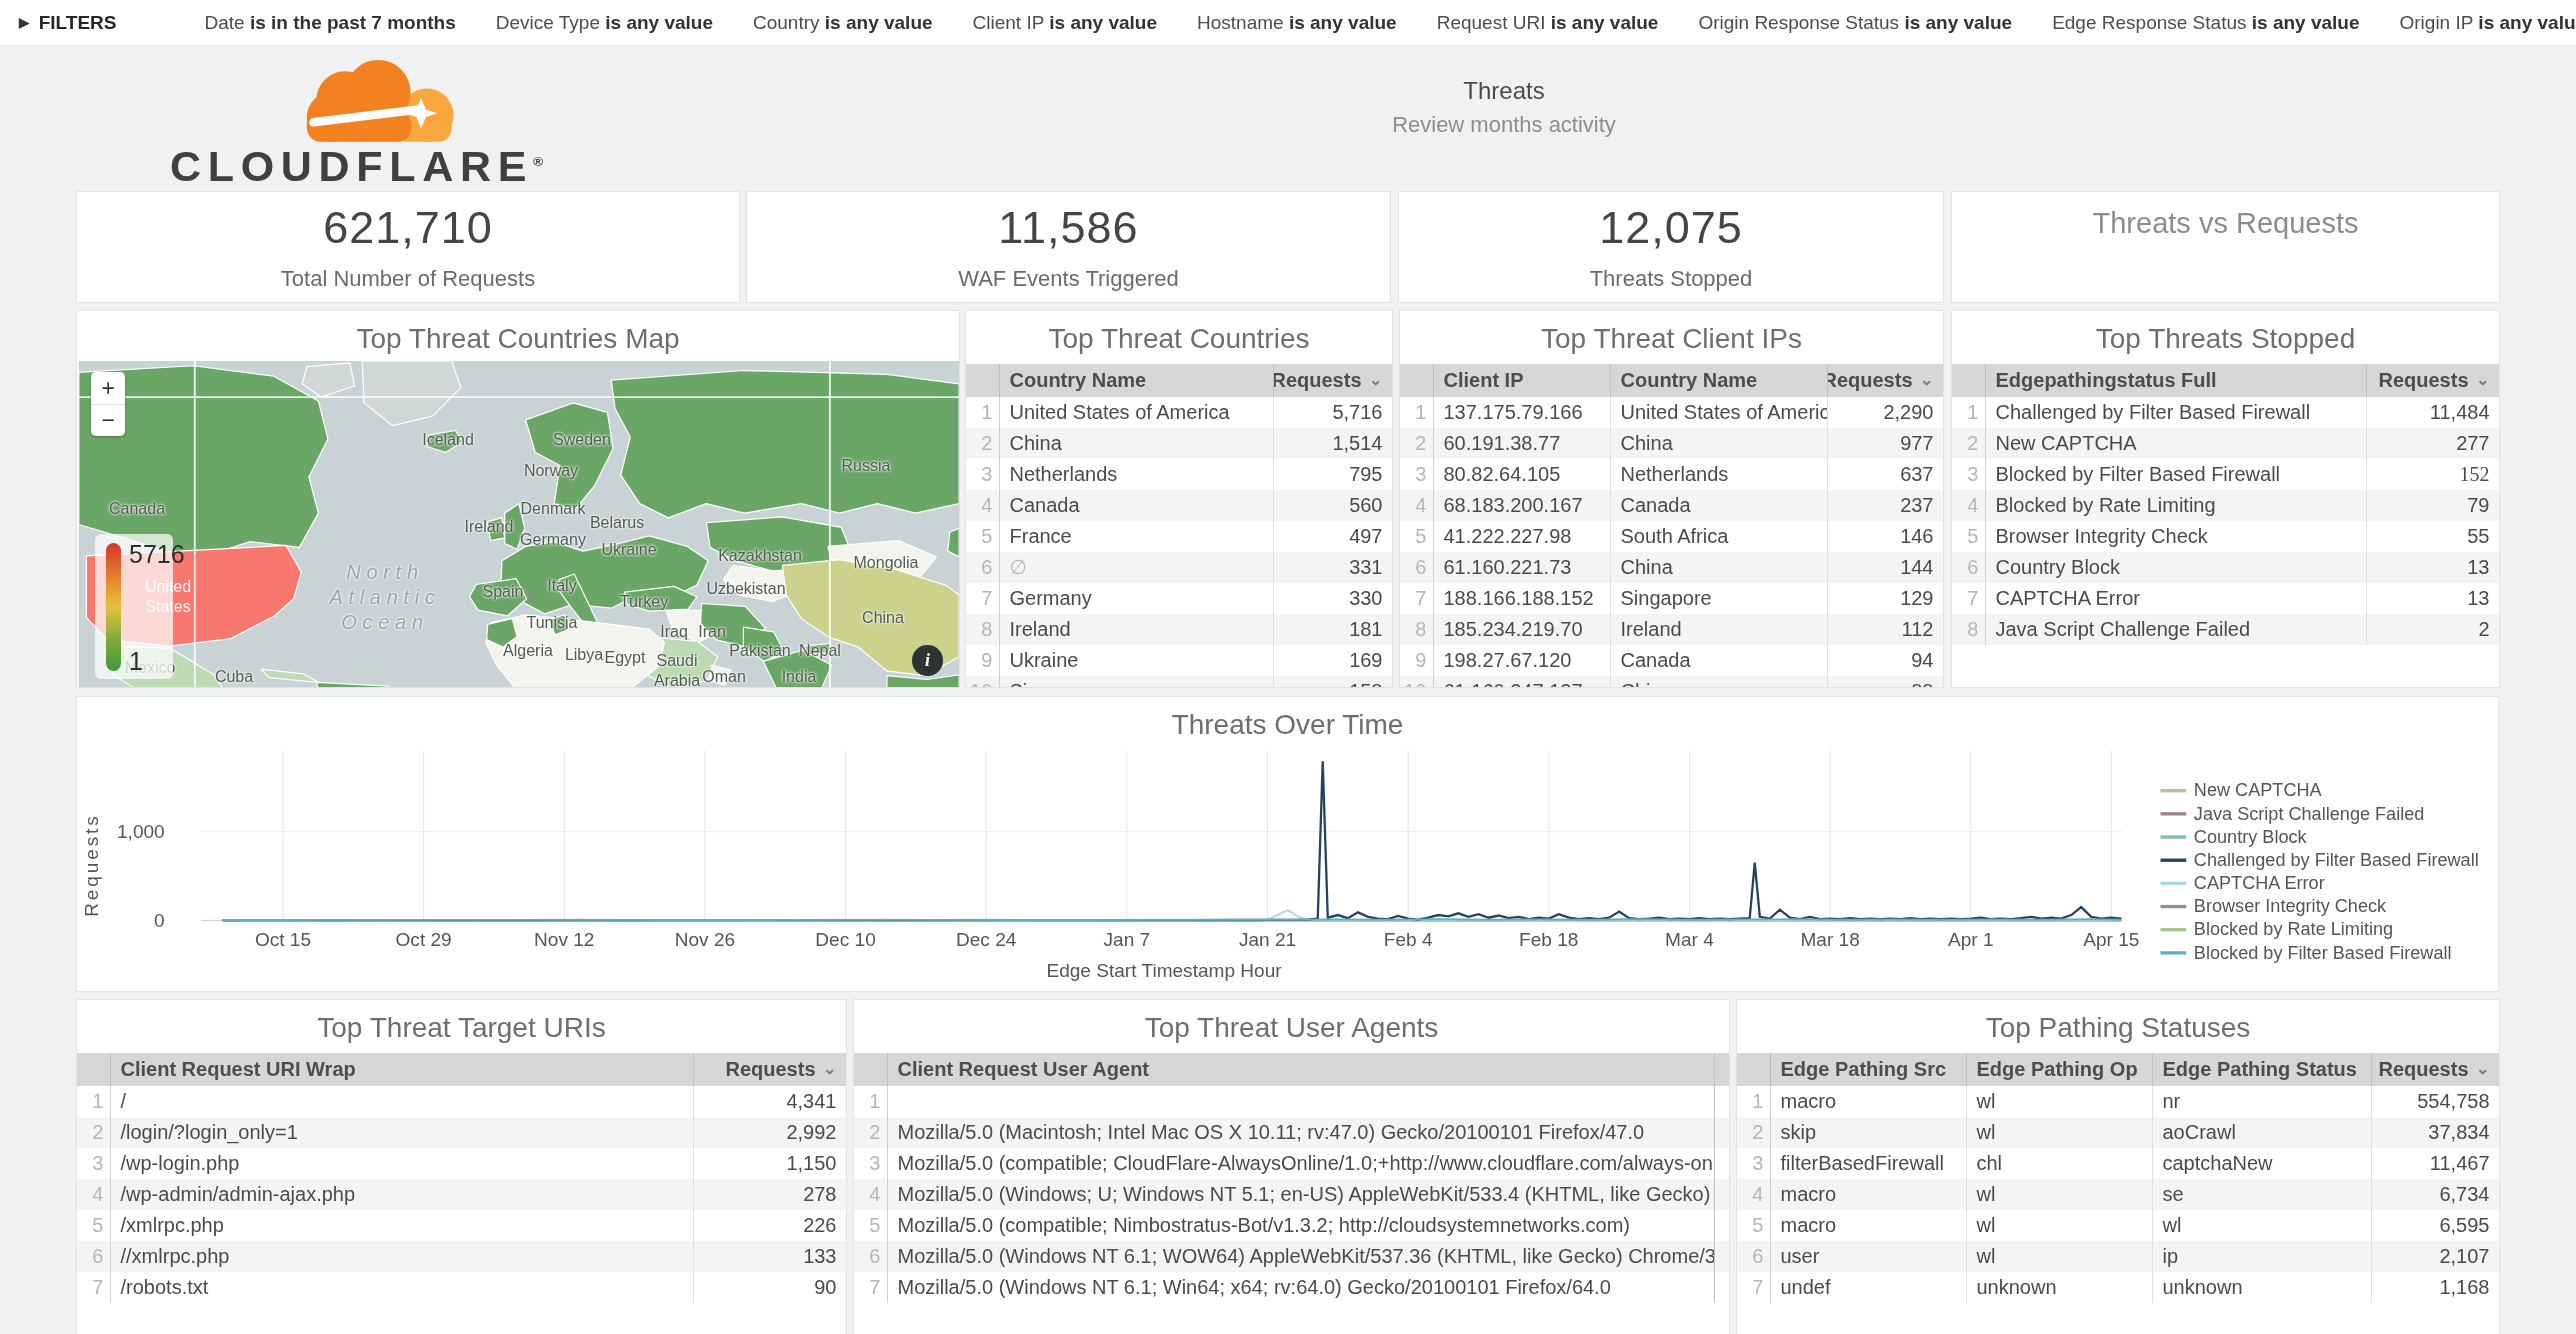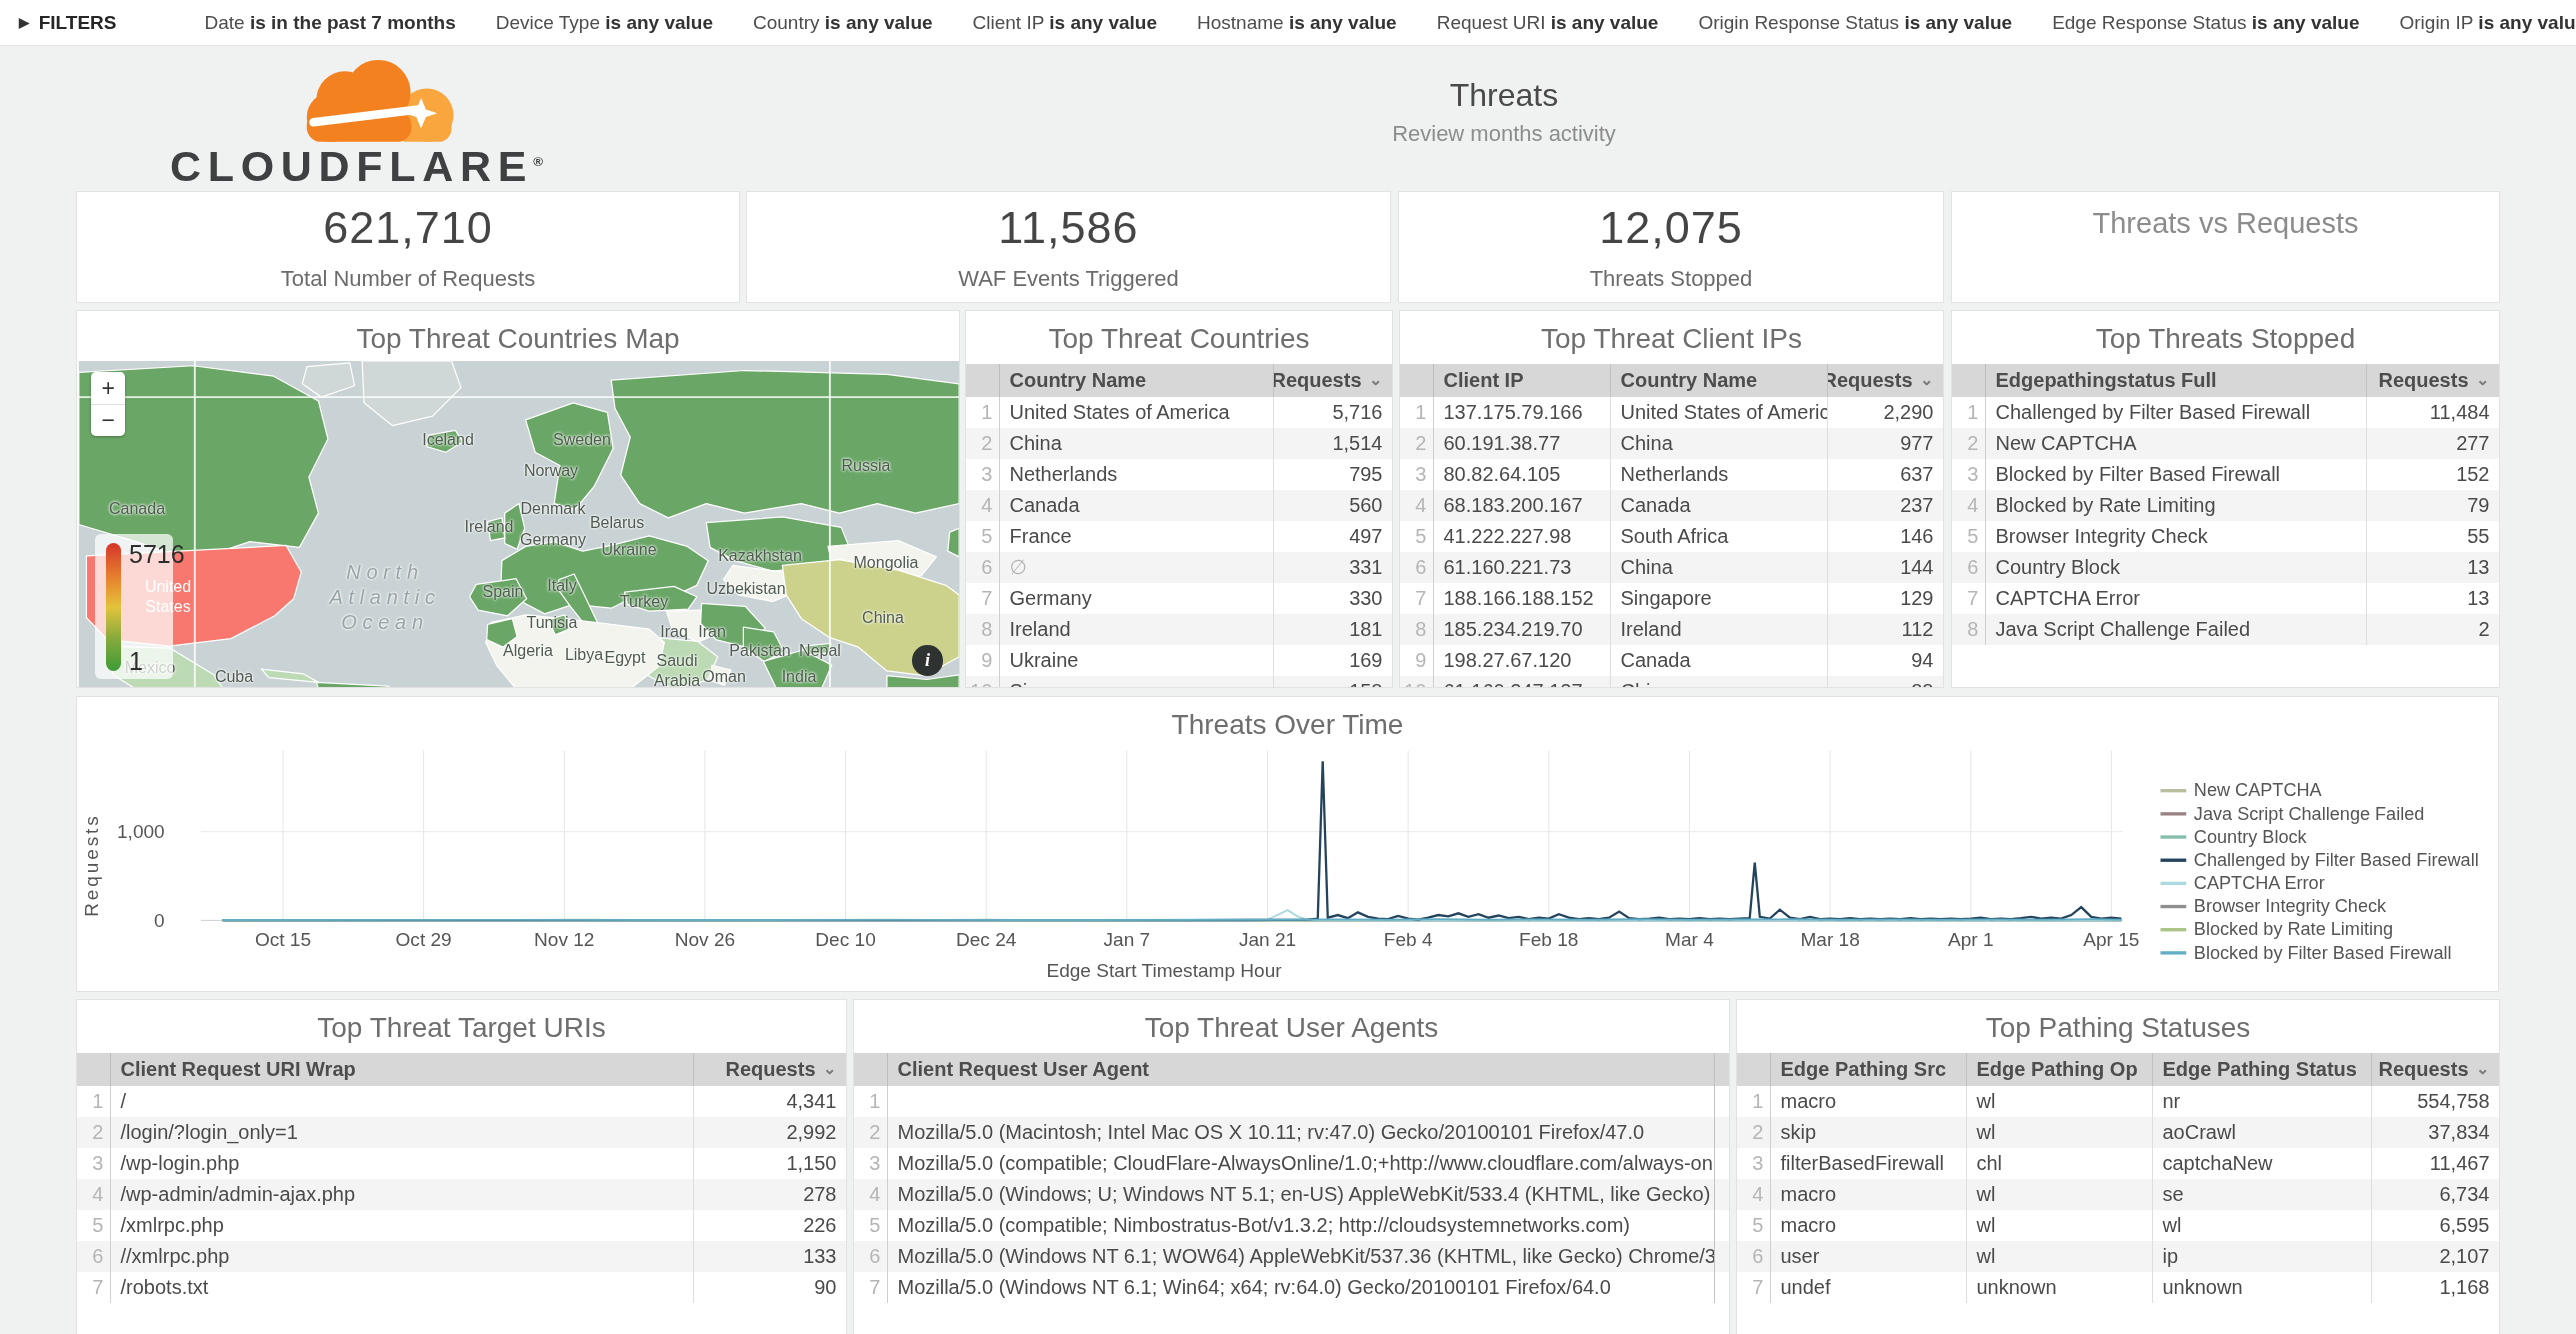--- a/index.html
+++ b/index.html
@@ -17,21 +17,21 @@
   .filter-item { font-size:19px; color:#4d4d4d; margin-right:40px; }
   .filter-item b { color:#333; }
 
   
   .header { position:absolute; left:0; top:46px; width:2576px; height:140px; }
   .logo { position:absolute; left:170px; top:5.7px; width:343px; height:133px; }
   .logo svg { display:block; }
   .logo-text { font-size:43px; font-weight:bold; color:#3f4042; letter-spacing:6.7px; margin-top:-1.9px; }
   .logo-text sup { font-size:13.3px; letter-spacing:0; }
   .page-title-block { position:absolute; left:1504px; top:30.5px; transform:translateX(-50%); text-align:center; }
-  .page-title { font-size:32px; color:#4a4a4a; }
+  .page-title { font-size:24px; color:#4a4a4a; }
   .page-subtitle { font-size:22px; color:#8d8d8d; margin-top:7.6px; }
 
   
   .card { position:absolute; background:#fff; border:1px solid #e2e2e2; overflow:hidden; }
   .card-title { font-size:28px; color:#6e6e6e; text-align:center; padding:12.4px 0 8.6px; }
 
   
   .stat-card { display:flex; flex-direction:column; align-items:center; justify-content:center; }
   .stat-value { font-size:45px; color:#454545; letter-spacing:1px; }
   .stat-label { font-size:22px; color:#6b6b6b; margin-top:11.4px; }
@@ -432,21 +432,21 @@
             <div class="tcell al-r" style="width: 133px; min-width: 133px;">11,484</div>
           </div>
           <div class="trow">
             <div class="rank">2</div>
             <div class="tcell" style="flex: 1 1 0%;">New CAPTCHA</div>
             <div class="tcell al-r" style="width: 133px; min-width: 133px;">277</div>
           </div>
           <div class="trow">
             <div class="rank">3</div>
             <div class="tcell" style="flex: 1 1 0%;">Blocked by Filter Based Firewall</div>
-            <div class="tcell al-r" style="width: 133px; min-width: 133px;">152</div>
+            <div class="tcell al-r" style="width: 133px; min-width: 133px; font-family: Liberation Serif, serif;">152</div>
           </div>
           <div class="trow">
             <div class="rank">4</div>
             <div class="tcell" style="flex: 1 1 0%;">Blocked by Rate Limiting</div>
             <div class="tcell al-r" style="width: 133px; min-width: 133px;">79</div>
           </div>
           <div class="trow">
             <div class="rank">5</div>
             <div class="tcell" style="flex: 1 1 0%;">Browser Integrity Check</div>
             <div class="tcell al-r" style="width: 133px; min-width: 133px;">55</div>

